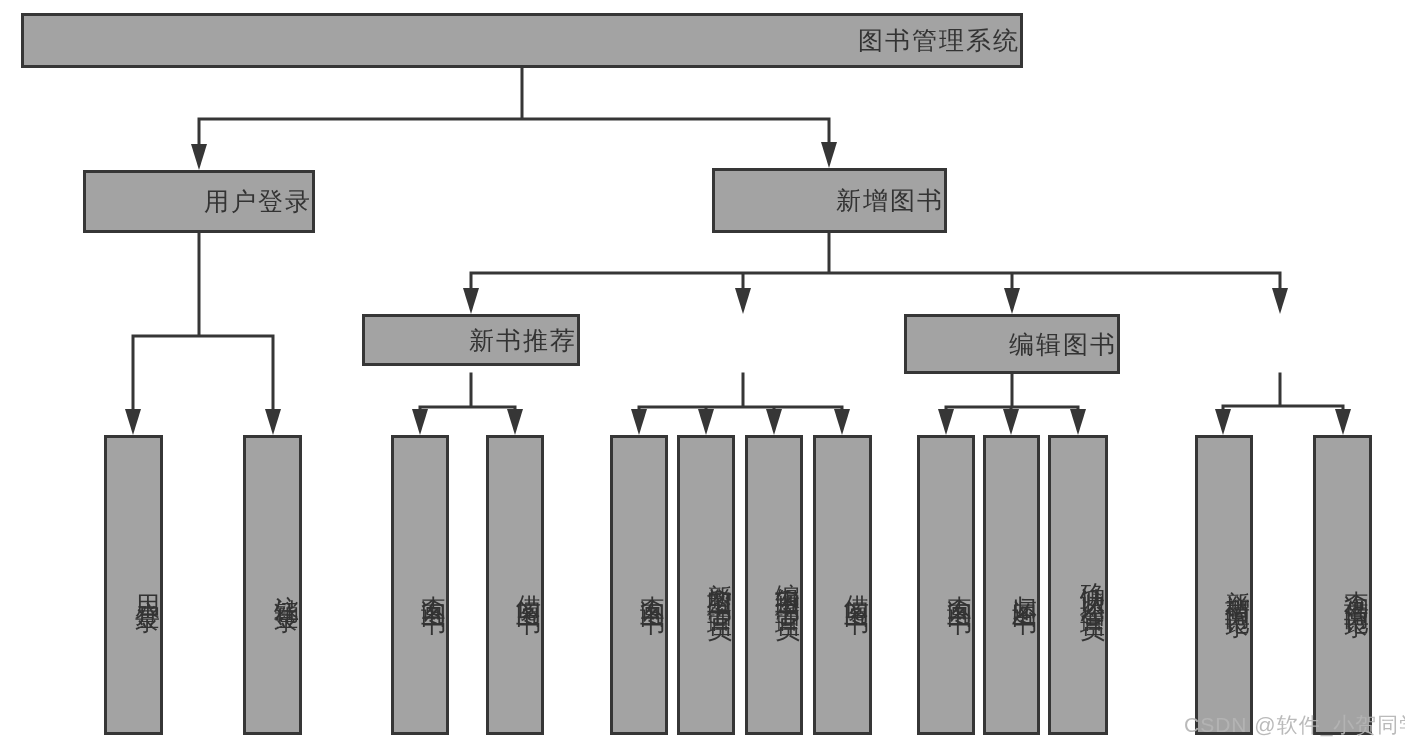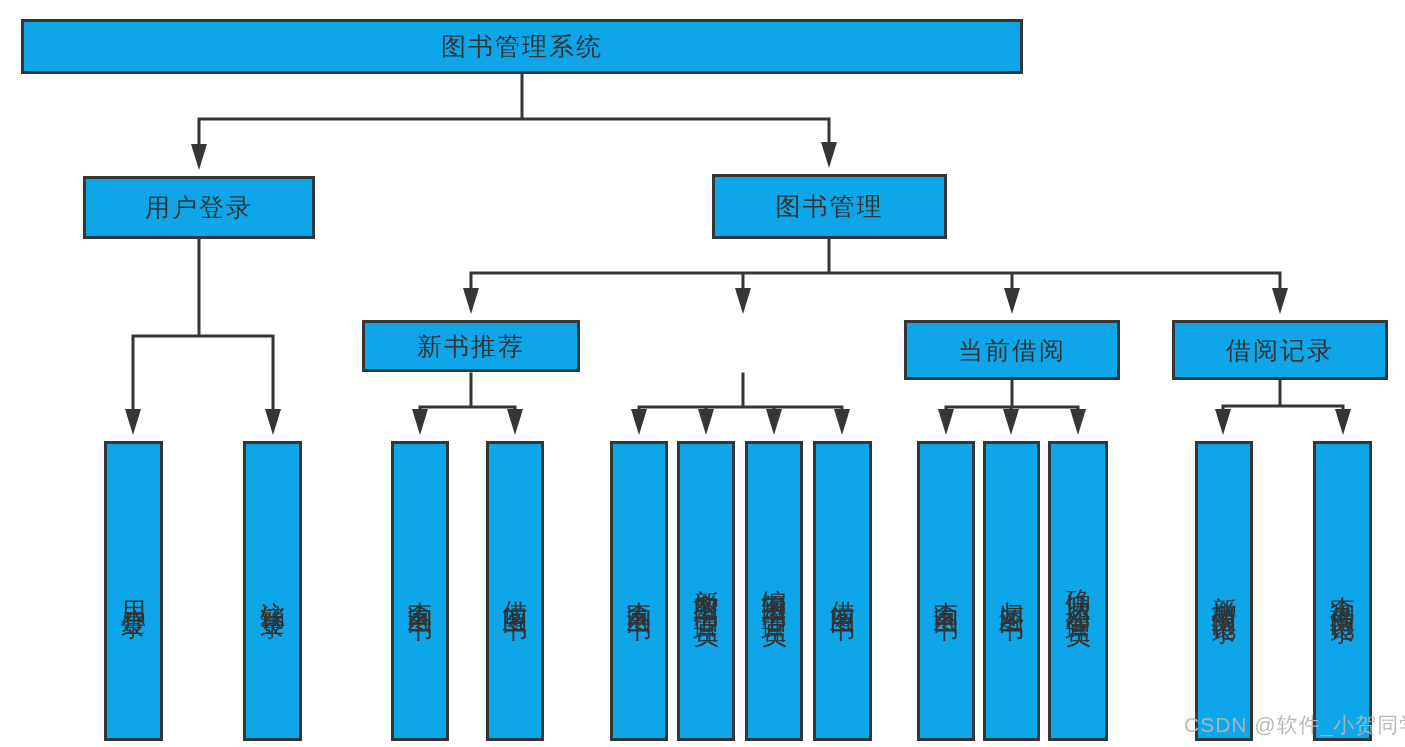--- a/index.html
+++ b/index.html
@@ -5,23 +5,23 @@
   html,body{margin:0;padding:0;}
   body{
     width:1405px;height:747px;position:relative;overflow:hidden;
     background:#ffffff;
     font-family:"Liberation Sans","DejaVu Sans",sans-serif;
   }
   .stage{position:absolute;left:0;top:0;width:1405px;height:747px;}
   svg.wires{position:absolute;left:0;top:0;pointer-events:none;}
   .box{
     position:absolute;box-sizing:border-box;
-    border:3px solid #363636;background:#0ea5e9;
-    display:flex;align-items:center;justify-content:center;
-    color:#333333;font-size:25px;margin-top:6px;
+    border:3px solid #363636;background:#a3a3a3;
+    display:flex;align-items:center;justify-content:flex-end;
+    color:#333333;font-size:25px;
   }
   .box.h span{letter-spacing:2px;white-space:nowrap;}
   .box.v span{
     writing-mode:vertical-rl;text-orientation:mixed;
     letter-spacing:5px;line-height:1;white-space:nowrap;
   }
   .watermark{
     position:absolute;left:1184px;top:711px;
     font-size:21px;letter-spacing:1px;white-space:nowrap;
     color:#b5b5b5;opacity:.92;z-index:5;
@@ -65,31 +65,28 @@
   </svg>
 
   <div class="box h" style="left:21px;top:13px;width:1002px;height:55px">
     <span>图书管理系统</span>
   </div>
 
   <div class="box h" style="left:83px;top:170px;width:232px;height:63px">
     <span>用户登录</span>
   </div>
   <div class="box h" style="left:712px;top:168px;width:235px;height:65px">
-    <span>图书管理</span>
+    <span>新增图书</span>
   </div>
 
   <div class="box h" style="left:362px;top:314px;width:218px;height:52px">
     <span>新书推荐</span>
   </div>
   <div class="box h" style="left:904px;top:314px;width:216px;height:60px">
-    <span>当前借阅</span>
-  </div>
-  <div class="box h" style="left:1172px;top:314px;width:216px;height:60px">
-    <span>借阅记录</span>
+    <span>编辑图书</span>
   </div>
 
   <div class="box v" style="left:104px;top:435px;width:59px;height:300px">
     <span>用户登录</span>
   </div>
   <div class="box v" style="left:243px;top:435px;width:59px;height:300px">
     <span>注销登录</span>
   </div>
 
   <div class="box v" style="left:391px;top:435px;width:58px;height:300px">

